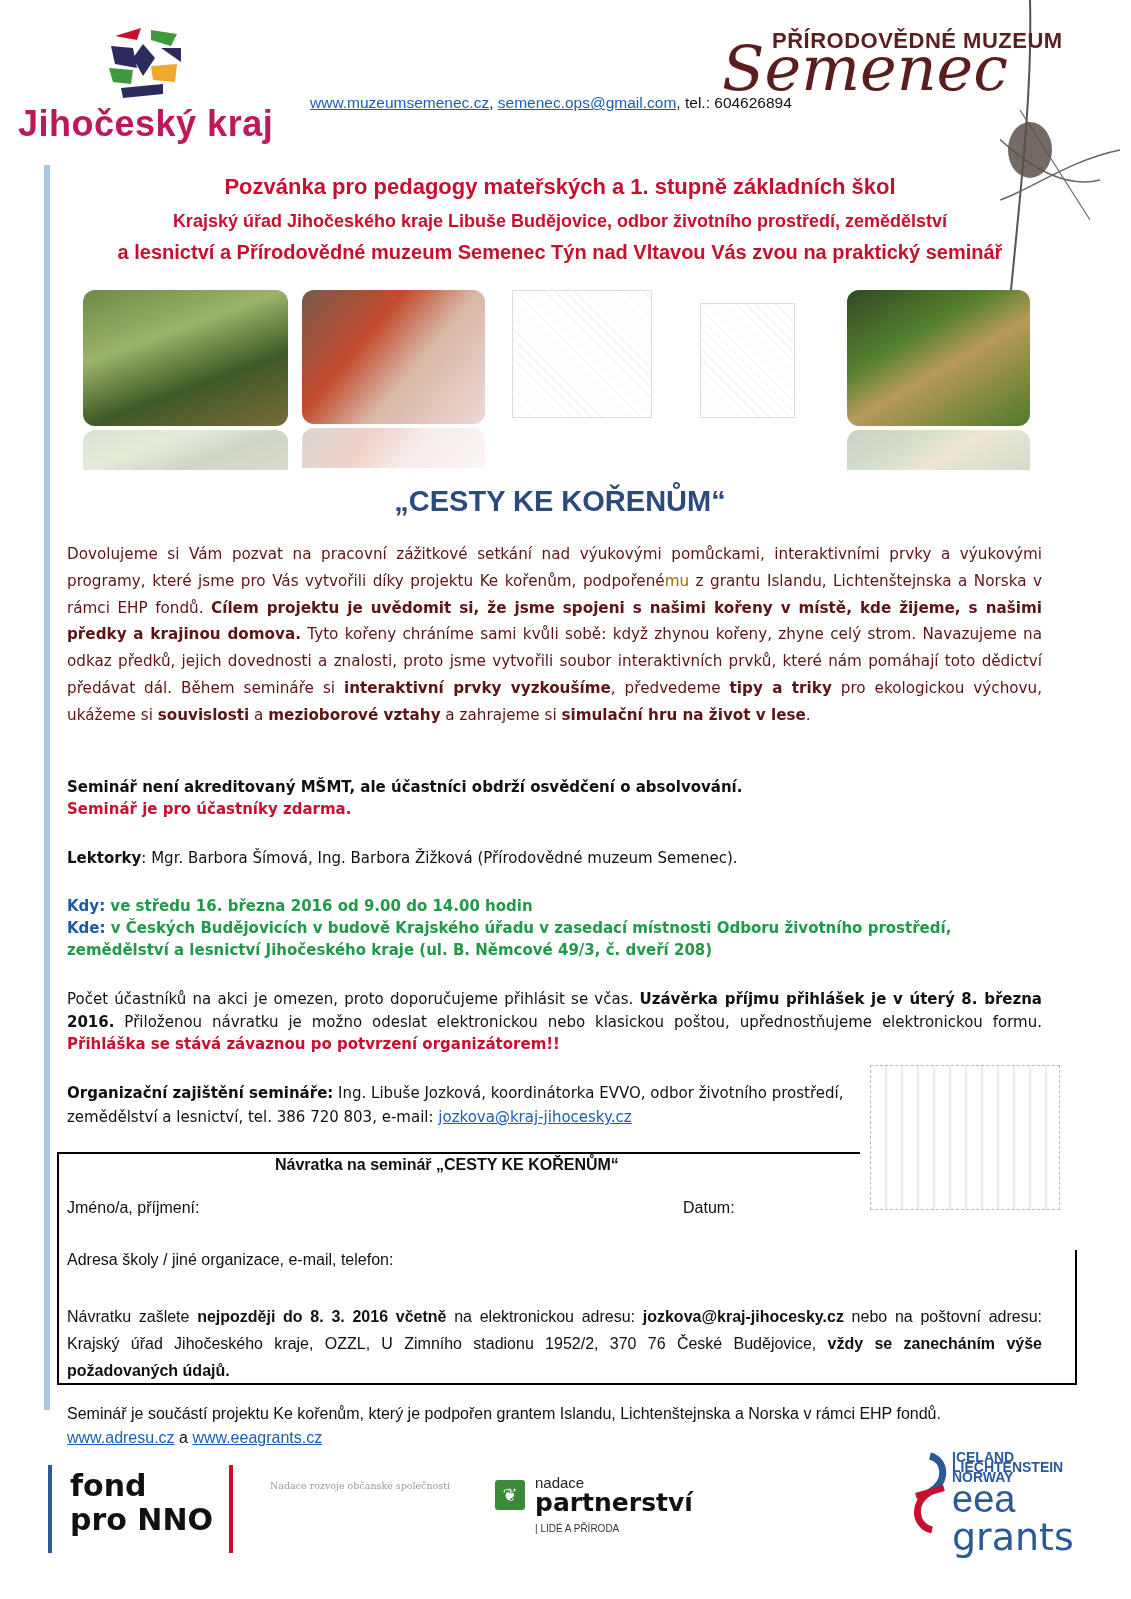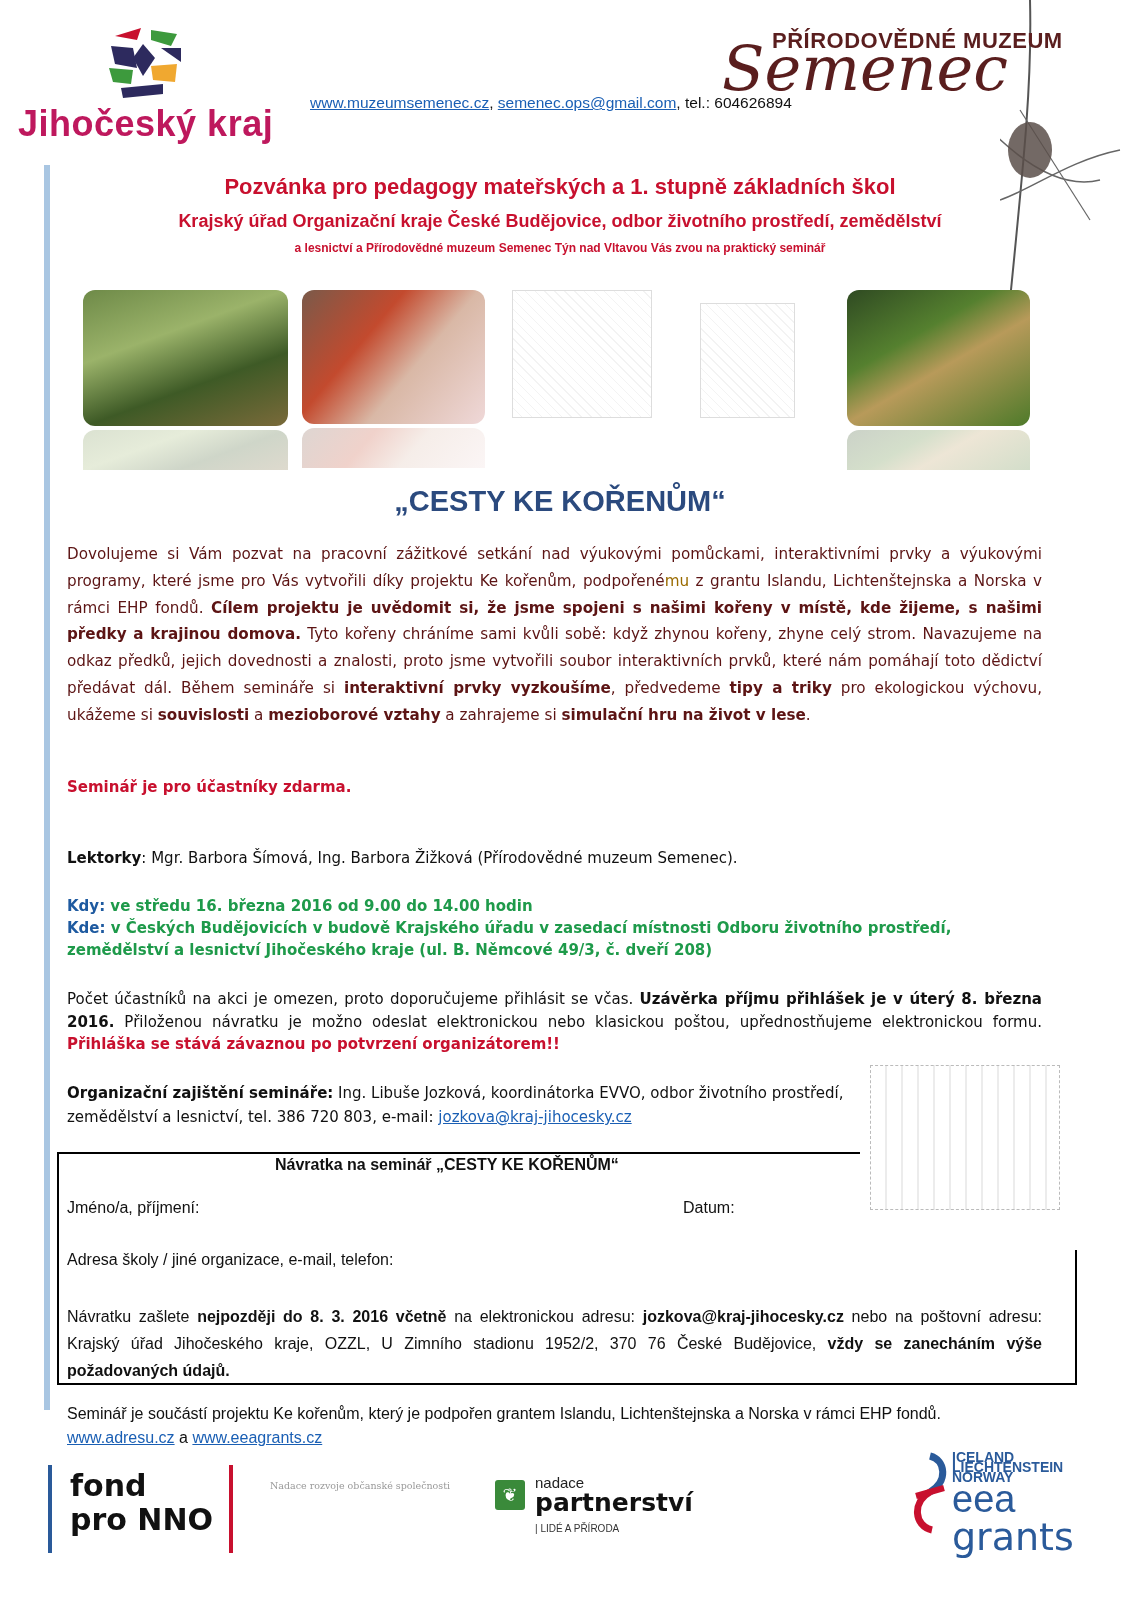--- a/index.html
+++ b/index.html
@@ -18,21 +18,21 @@
   .sem-logo { left: 722px; top: 28px; width: 350px; height: 90px; }
   .sem-top { left: 50px; top: 0; font-family: "Liberation Sans", sans-serif; font-weight: bold; font-size: 22px; color: #5a1e1e; letter-spacing: 0.5px; white-space: nowrap; }
   .sem-big { left: 0; top: 6px; font-family: "DejaVu Serif", serif; font-style: italic; font-size: 62px; color: #5a1e1e; line-height: 70px; white-space: nowrap; }
 
   .left-bar { left: 44px; top: 165px; width: 6px; height: 1245px; background: #a9c6e2; }
 
   
   .red-title { left: 60px; width: 1000px; text-align: center; font-family: "Liberation Sans", sans-serif; font-weight: bold; color: #c8102e; white-space: nowrap; }
   .rt1 { top: 174px; font-size: 22px; }
   .rt2 { top: 211px; font-size: 18px; }
-  .rt3 { top: 241px; font-size: 12px; }
+  .rt3 { top: 241px; font-size: 20px; }
 
   
   .photo { top: 290px; border-radius: 12px; overflow: hidden; }
   .reflect { top: 430px; height: 40px; border-radius: 12px 12px 0 0; opacity: 0.25; }
   .p1 { left: 83px; width: 205px; height: 136px; background: linear-gradient(160deg,#6e8a48 0%,#9bb36a 35%,#3e5a26 65%,#7a6a3a 100%); }
   .p2 { left: 302px; width: 183px; height: 134px; background: linear-gradient(130deg,#7a5a4a 0%,#c34a2e 35%,#d9b8a6 60%,#efd8d8 100%); }
   .p5 { left: 847px; width: 183px; height: 136px; background: linear-gradient(150deg,#2f4a22 0%,#55802f 35%,#b89a5a 55%,#4e7a2a 100%); }
   .sketch { top: 290px; border: 1px solid #ddd; background: repeating-linear-gradient(45deg,#fff,#fff 6px,#f3f3f3 6px,#f3f3f3 7px); }
   .s1 { left: 512px; width: 140px; height: 128px; }
   .s2 { left: 700px; width: 95px; height: 115px; top: 303px; }
@@ -135,39 +135,40 @@
 </div>
 
 <div class="abs sem-logo">
   <div class="abs sem-top">PŘÍRODOVĚDNÉ MUZEUM</div>
   <div class="abs sem-big">Semenec</div>
 </div>
 
 <div class="abs left-bar"></div>
 
 <div class="abs red-title rt1">Pozvánka pro pedagogy mateřských a 1. stupně základních škol</div>
-<div class="abs red-title rt2">Krajský úřad Organizační kraje České Budějovice, odbor životního prostředí, zemědělství</div>
+<div class="abs red-title rt2">Krajský úřad Jihočeského kraje Libuše Budějovice, odbor životního prostředí, zemědělství</div>
 <div class="abs red-title rt3">a lesnictví a Přírodovědné muzeum Semenec Týn nad Vltavou Vás zvou na praktický seminář</div>
 
 <div class="abs photo p1"></div>
 <div class="abs reflect p1" style="top:430px;height:40px;"></div>
 <div class="abs photo p2"></div>
 <div class="abs reflect p2" style="top:428px;height:40px;"></div>
 <div class="abs sketch s1"></div>
 <div class="abs sketch s2"></div>
 <div class="abs photo p5"></div>
 <div class="abs reflect p5" style="top:430px;height:40px;"></div>
 
 <div class="abs main-title">„CESTY KE KOŘENŮM“</div>
 
 <div class="abs body-text intro">
   <span>Dovolujeme si Vám pozvat na pracovní zážitkové setkání nad výukovými pomůckami, interaktivními prvky a výukovými programy, které jsme pro Vás vytvořili díky projektu Ke kořenům, podpořené</span><span class="gold">mu</span><span> z grantu Islandu, Lichtenštejnska a Norska v rámci EHP fondů. </span><b>Cílem projektu je uvědomit si, že jsme spojeni s našimi kořeny v místě, kde žijeme, s našimi předky a krajinou domova.</b><span> Tyto kořeny chráníme sami kvůli sobě: když zhynou kořeny, zhyne celý strom. Navazujeme na odkaz předků, jejich dovednosti a znalosti, proto jsme vytvořili soubor interaktivních prvků, které nám pomáhají toto dědictví předávat dál. Během semináře si </span><b>interaktivní prvky vyzkoušíme</b><span>, předvedeme </span><b>tipy a triky</b><span> pro ekologickou výchovu, ukážeme si </span><b>souvislosti</b><span> a </span><b>mezioborové vztahy</b><span> a zahrajeme si </span><b>simulační hru na život v lese</b><span>.</span>
 </div>
 
 <div class="abs blk acc">
+  <div class="l1">Seminář není akreditovaný MŠMT, ale účastníci obdrží osvědčení o absolvování.</div>
   <div class="l2">Seminář je pro účastníky zdarma.</div>
 </div>
 
 <div class="abs blk lektor">
   <b>Lektorky</b><span>: Mgr. Barbora Šímová, Ing. Barbora Žižková (Přírodovědné muzeum Semenec).</span>
 </div>
 
 <div class="abs blk when">
   <div><span class="k">Kdy:</span><span> ve středu 16. března 2016 od 9.00 do 14.00 hodin</span></div>
   <div><span class="k">Kde:</span><span> v Českých Budějovicích v budově Krajského úřadu v zasedací místnosti Odboru životního prostředí, zemědělství a lesnictví Jihočeského kraje (ul. B. Němcové 49/3, č. dveří 208)</span></div>

